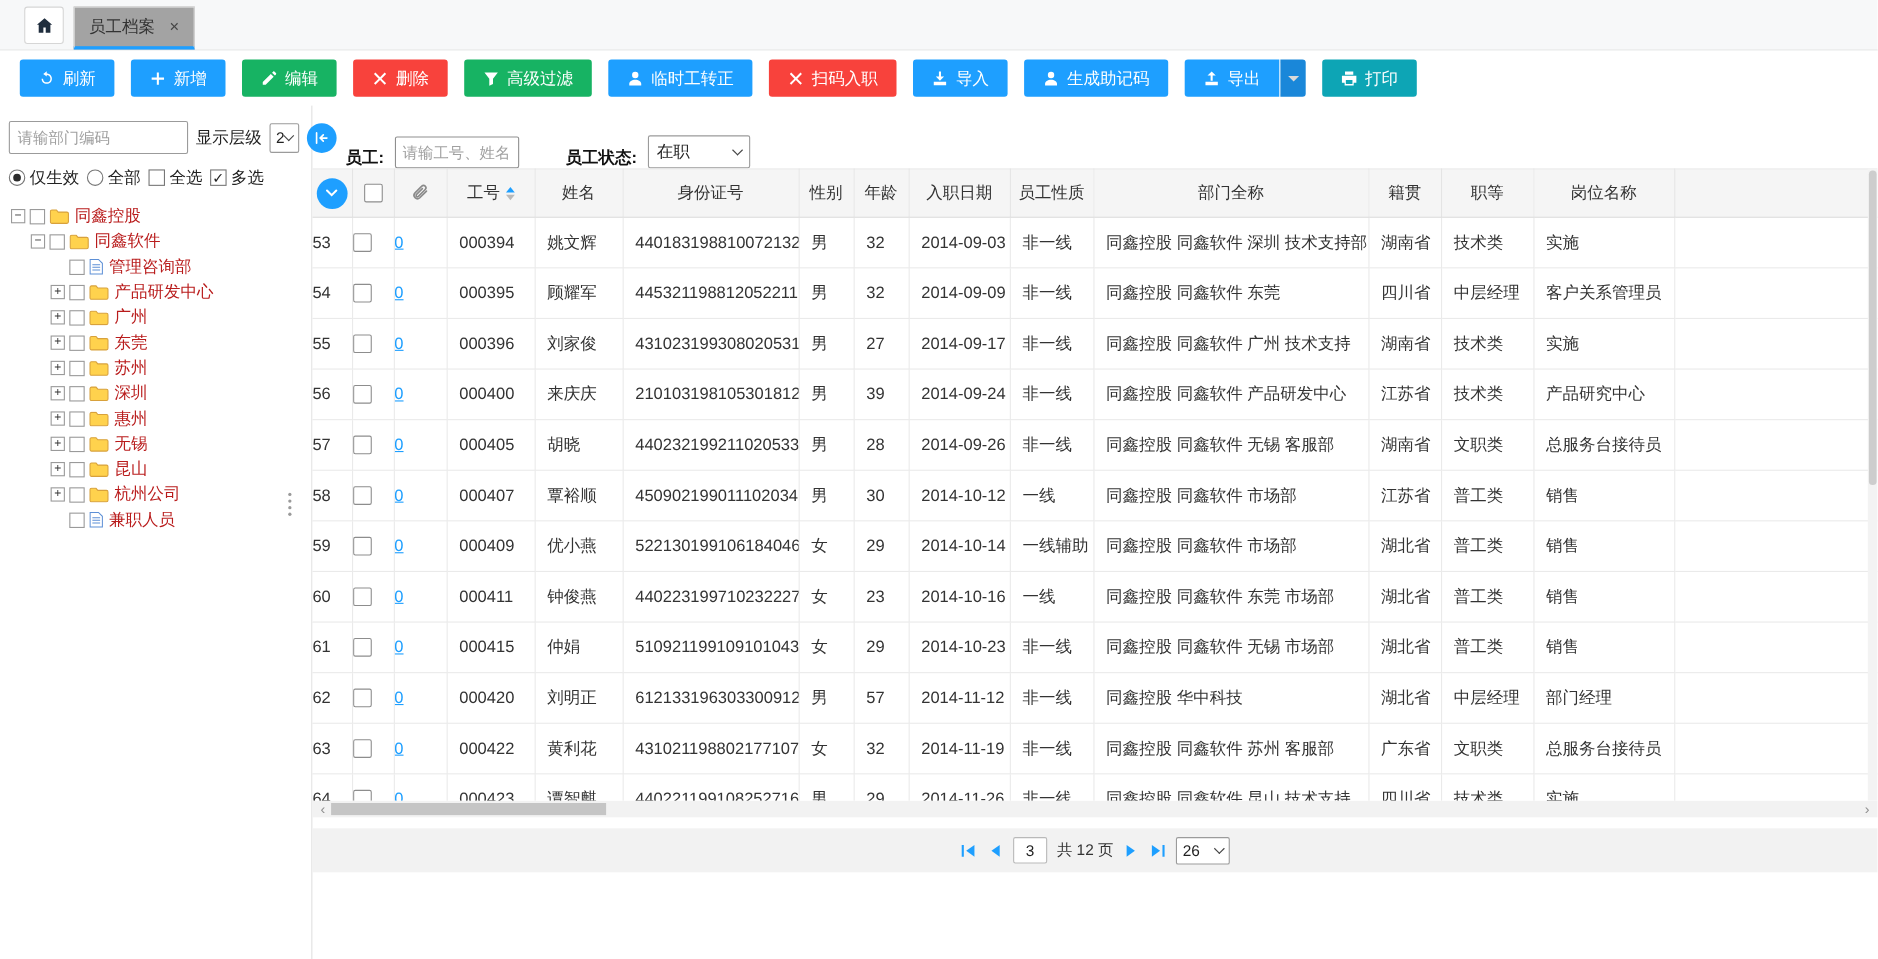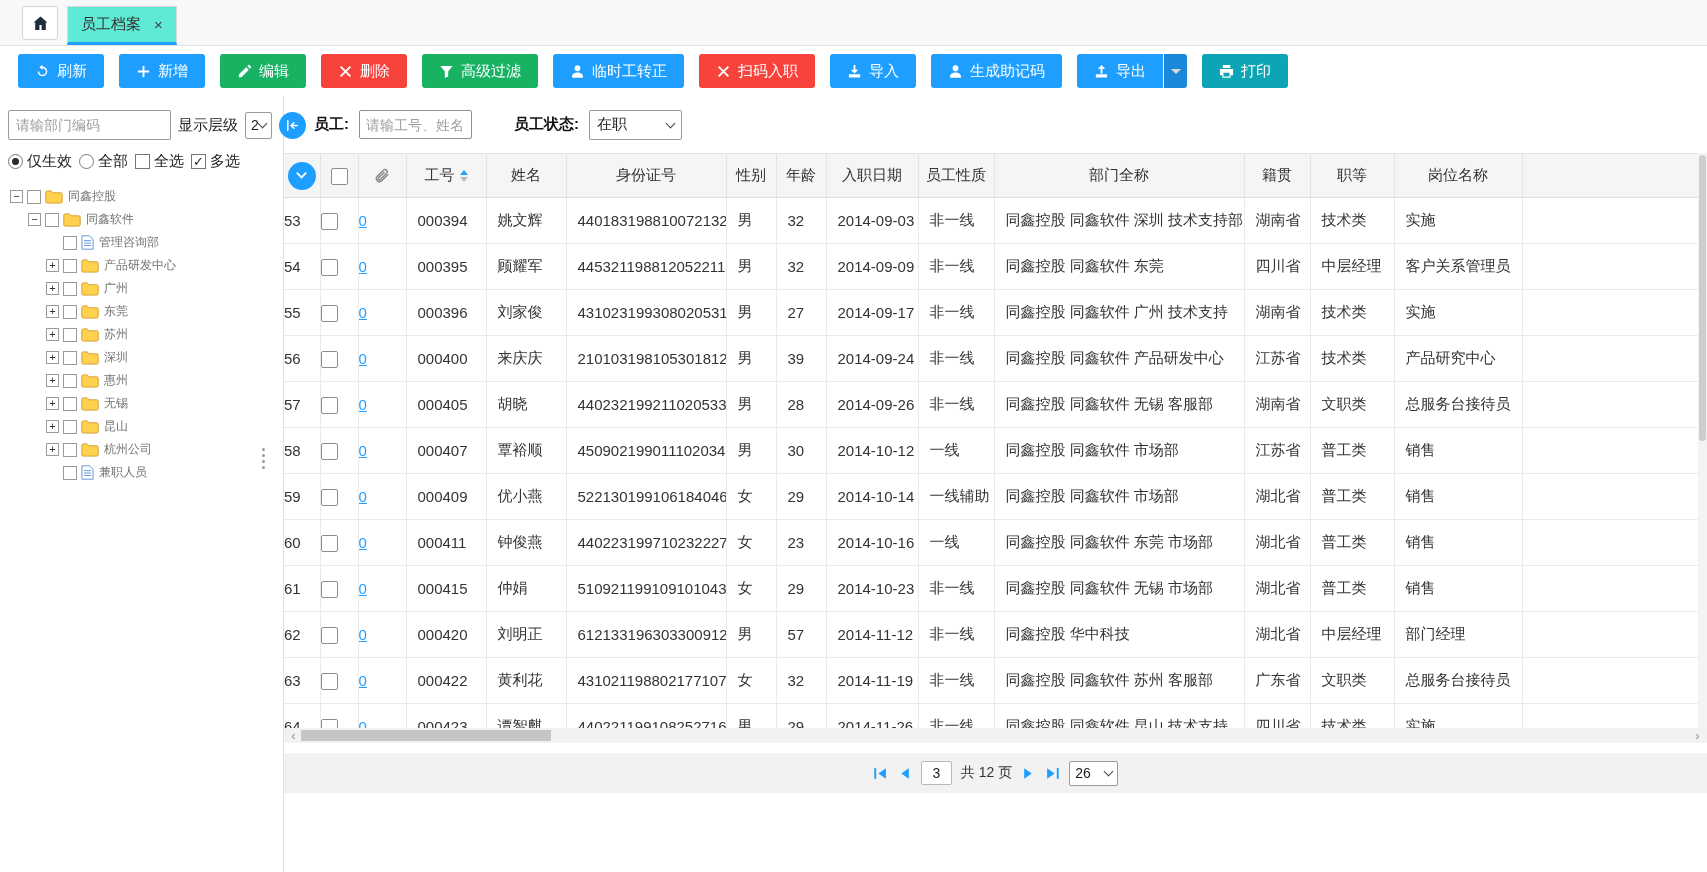--- a/index.html
+++ b/index.html
@@ -2,21 +2,21 @@
 <html><head>
 <meta charset="utf-8">
 <style>
 *{margin:0;padding:0;box-sizing:border-box}
 html,body{width:1707px;height:872px;background:#fff;overflow:hidden;font-family:"Liberation Sans","DejaVu Sans",sans-serif}
 
 
 .tabbar{height:46px;background:#f7f8f9;border-bottom:1px solid #e3e3e3;display:flex;align-items:flex-end;padding-left:22px}
 .home-btn{width:36px;height:34px;margin-bottom:5px;background:#fff;border:1px solid #d6d6d6;border-radius:3px;display:flex;align-items:center;justify-content:center;cursor:pointer}
 .home-btn svg{width:17px;height:17px;color:#1f2d3d}
-.tab{height:39px;margin-left:9px;background:#5eead4;border:1px solid #d9d9d9;border-bottom:3px solid #1E9FFF;display:flex;align-items:center;gap:13px;padding:0 13px;font-size:15px;color:#333;cursor:pointer}
+.tab{height:39px;margin-left:9px;background:#a3a3a3;border:1px solid #d9d9d9;border-bottom:3px solid #1E9FFF;display:flex;align-items:center;gap:13px;padding:0 13px;font-size:15px;color:#333;cursor:pointer}
 .tab-close{font-size:15px;color:#444;cursor:pointer}
 
 
 .toolbar{height:50px;display:flex;align-items:center;gap:15px;padding-left:18px;background:#fff}
 .btn-group{display:flex}
 .btn{height:34px;border:none;border-radius:3px;color:#fff;font-size:15px;font-family:inherit;display:flex;align-items:center;gap:7px;padding:0 17px;cursor:pointer;white-space:nowrap}
 .btn.blue{background:#1E9FFF}
 .btn.green{background:#17b363}
 .btn.red{background:#f8423c}
 .btn.teal{background:#0da5b5}
@@ -43,27 +43,27 @@
 .ctl{width:15px;height:15px;border:1px solid #777;background:#fff;display:inline-flex;align-items:center;justify-content:center;flex:none}
 .ctl.radio{border-radius:50%}
 .ctl.radio.checked::after{content:"";width:7px;height:7px;border-radius:50%;background:#2b2b2b}
 .ctl.check.checked::after{content:"✓";font-size:13px;color:#222;line-height:1}
 .tree{margin-top:14px}
 .tnode{display:flex;align-items:center;height:23px;cursor:pointer}
 .toggle{width:13px;height:13px;border:1px solid #9a9a9a;background:#fff;font-size:11px;line-height:11px;color:#333;display:flex;align-items:center;justify-content:center;margin-right:4px;flex:none}
 .toggle.empty{border:none;background:transparent}
 .tcheck{width:14px;height:14px;border:1px solid #9a9a9a;background:#fff;margin-right:4px;flex:none}
 .ticon{display:flex;margin-right:5px;flex:none}
-.tlabel{font-size:12px;color:#737373;white-space:nowrap}
+.tlabel{font-size:15px;color:#b91c1c;white-space:nowrap}
 .splitter{position:absolute;right:18px;top:352px;display:flex;flex-direction:column;gap:3px}
 .splitter i{width:3px;height:3px;border-radius:50%;background:#9a9a9a}
 
 
 .main{flex:1;min-width:0;display:flex;flex-direction:column;position:relative}
-.filterbar{height:57px;display:flex;align-items:center;padding-left:30px;flex:none}
+.filterbar{height:57px;display:flex;align-items:flex-end;padding-left:30px;flex:none}
 .flabel{font-size:15px;font-weight:bold;color:#111;white-space:nowrap}
 .emp-input{width:113px;height:29px;border:1px solid #8f8f8f;border-radius:2px;margin-left:10px;padding:0 6px;font-size:14px;font-family:inherit}
 .status-label{margin-left:42px}
 .status-select{width:93px;height:30px;margin-left:10px;padding:0 7px;font-size:15px}
 
 .table-wrap{height:575px;overflow:hidden;position:relative;flex:none}
 table{border-collapse:collapse;table-layout:fixed;width:100%}
 th{height:44px;background:#f5f5f5;font-weight:normal;font-size:15px;color:#333;border-right:1px solid #e4e4e4;border-bottom:1px solid #dcdcdc;border-top:1px solid #e4e4e4;text-align:center;white-space:nowrap;overflow:hidden}
 td{height:46px;font-size:15px;color:#333;border-right:1px solid #eaeaea;border-bottom:1px solid #eaeaea;white-space:nowrap;overflow:hidden;padding-left:11px;background:#fff}
 td.c{text-align:left;padding-left:0}

